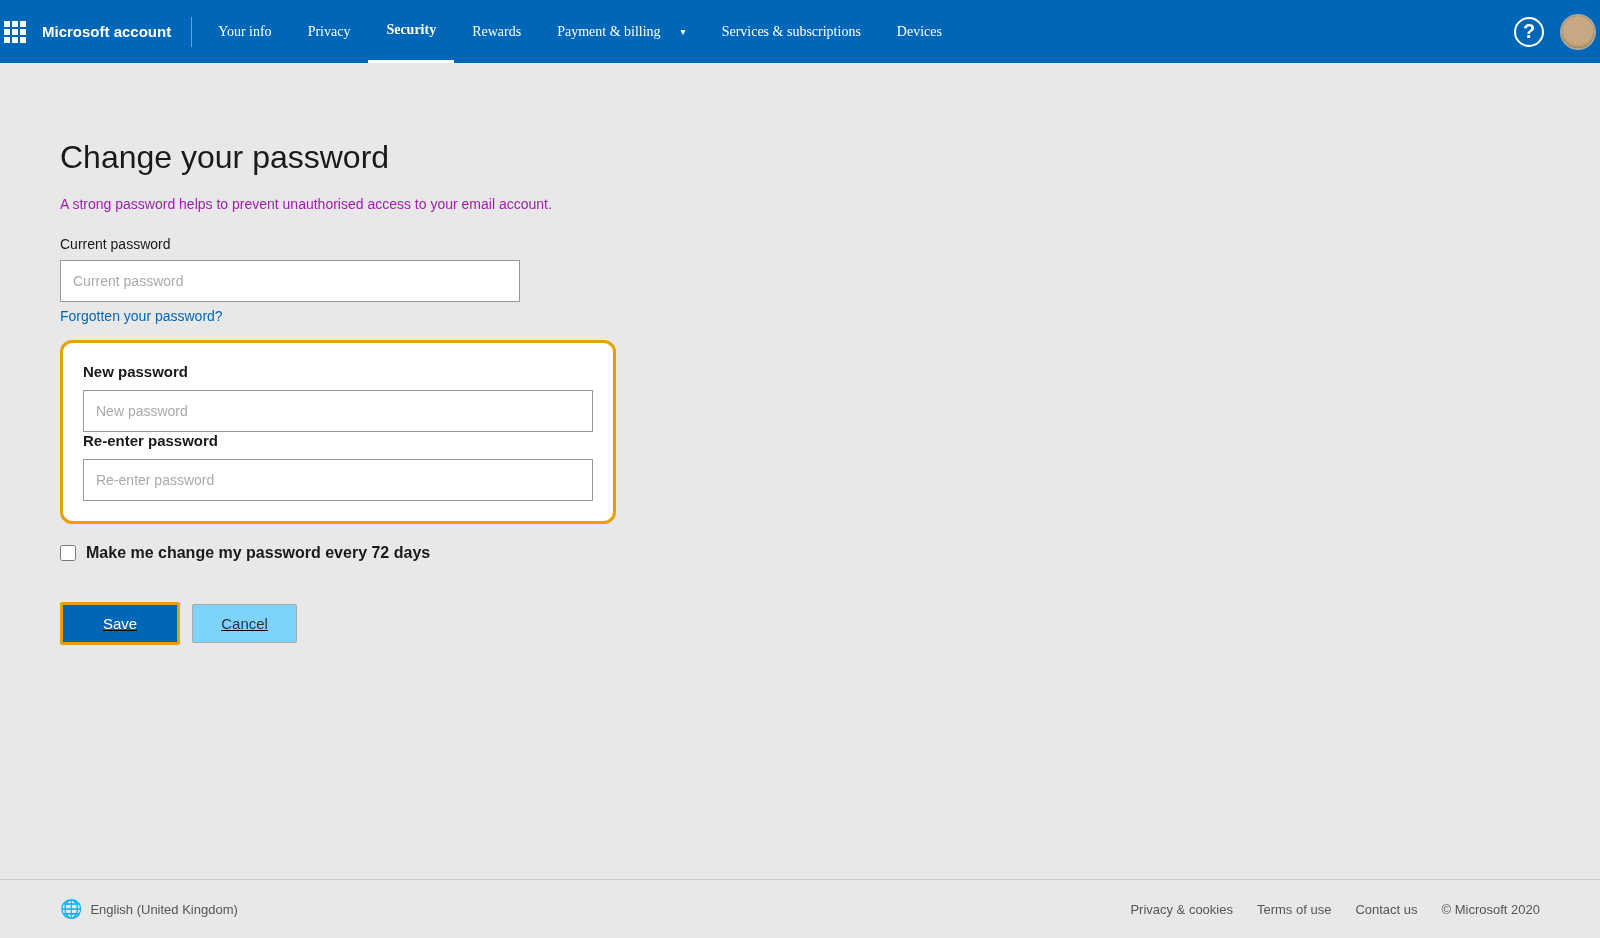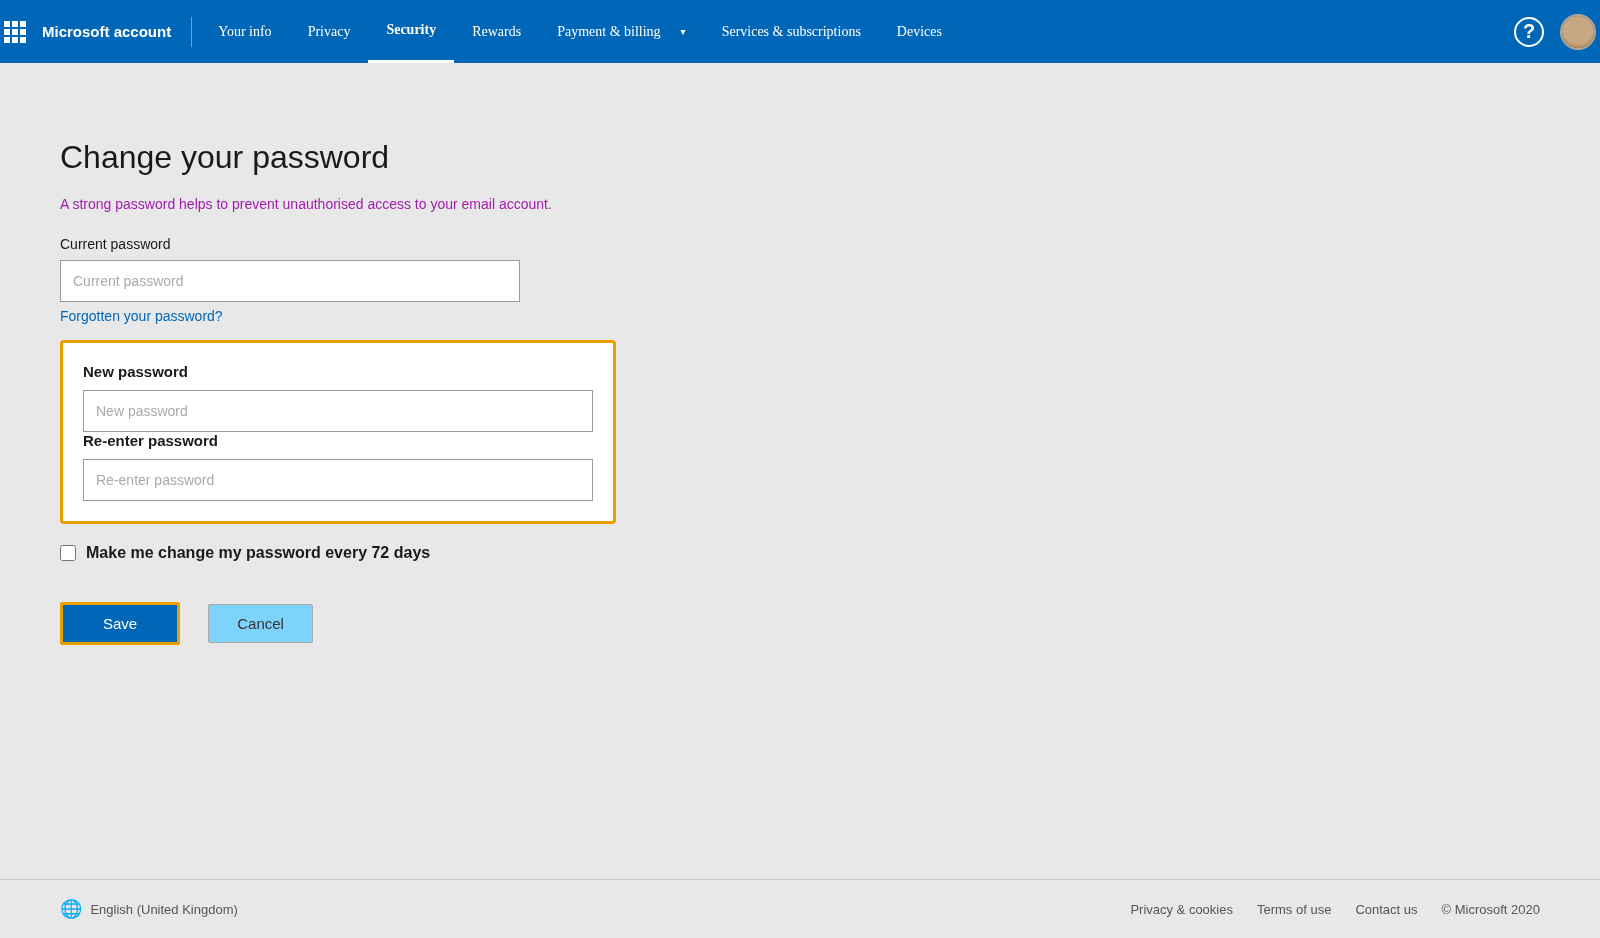--- a/index.html
+++ b/index.html
@@ -157,21 +157,21 @@
       font-size: 14px;
       text-decoration: none;
       cursor: pointer;
       display: block;
       margin-top: 6px;
     }
 
     
     .new-password-box {
       border: 3px solid #e8a000;
-      border-radius: 4px;
+      border-radius: 12px;
       padding: 20px;
       width: 556px;
       background: white;
       margin-bottom: 20px;
     }
     .new-password-box .form-label {
       font-size: 15px;
       font-weight: 600;
       margin-bottom: 10px;
     }
@@ -205,22 +205,23 @@
     }
     .checkbox-label {
       font-size: 16px;
       font-weight: 600;
       color: #1a1a1a;
     }
 
     
     .button-row {
       display: flex;
-      gap: 28px;
-      align-items: center;
+      gap: 12px;
+      align-items: center;
+      text-decoration: underline;
     }
     .btn-save {
       background: #0067b8;
       color: white;
       border: 3px solid #e8a000;
       border-radius: 2px;
       padding: 10px 40px;
       font-size: 15px;
       cursor: pointer;
       font-weight: 400;

